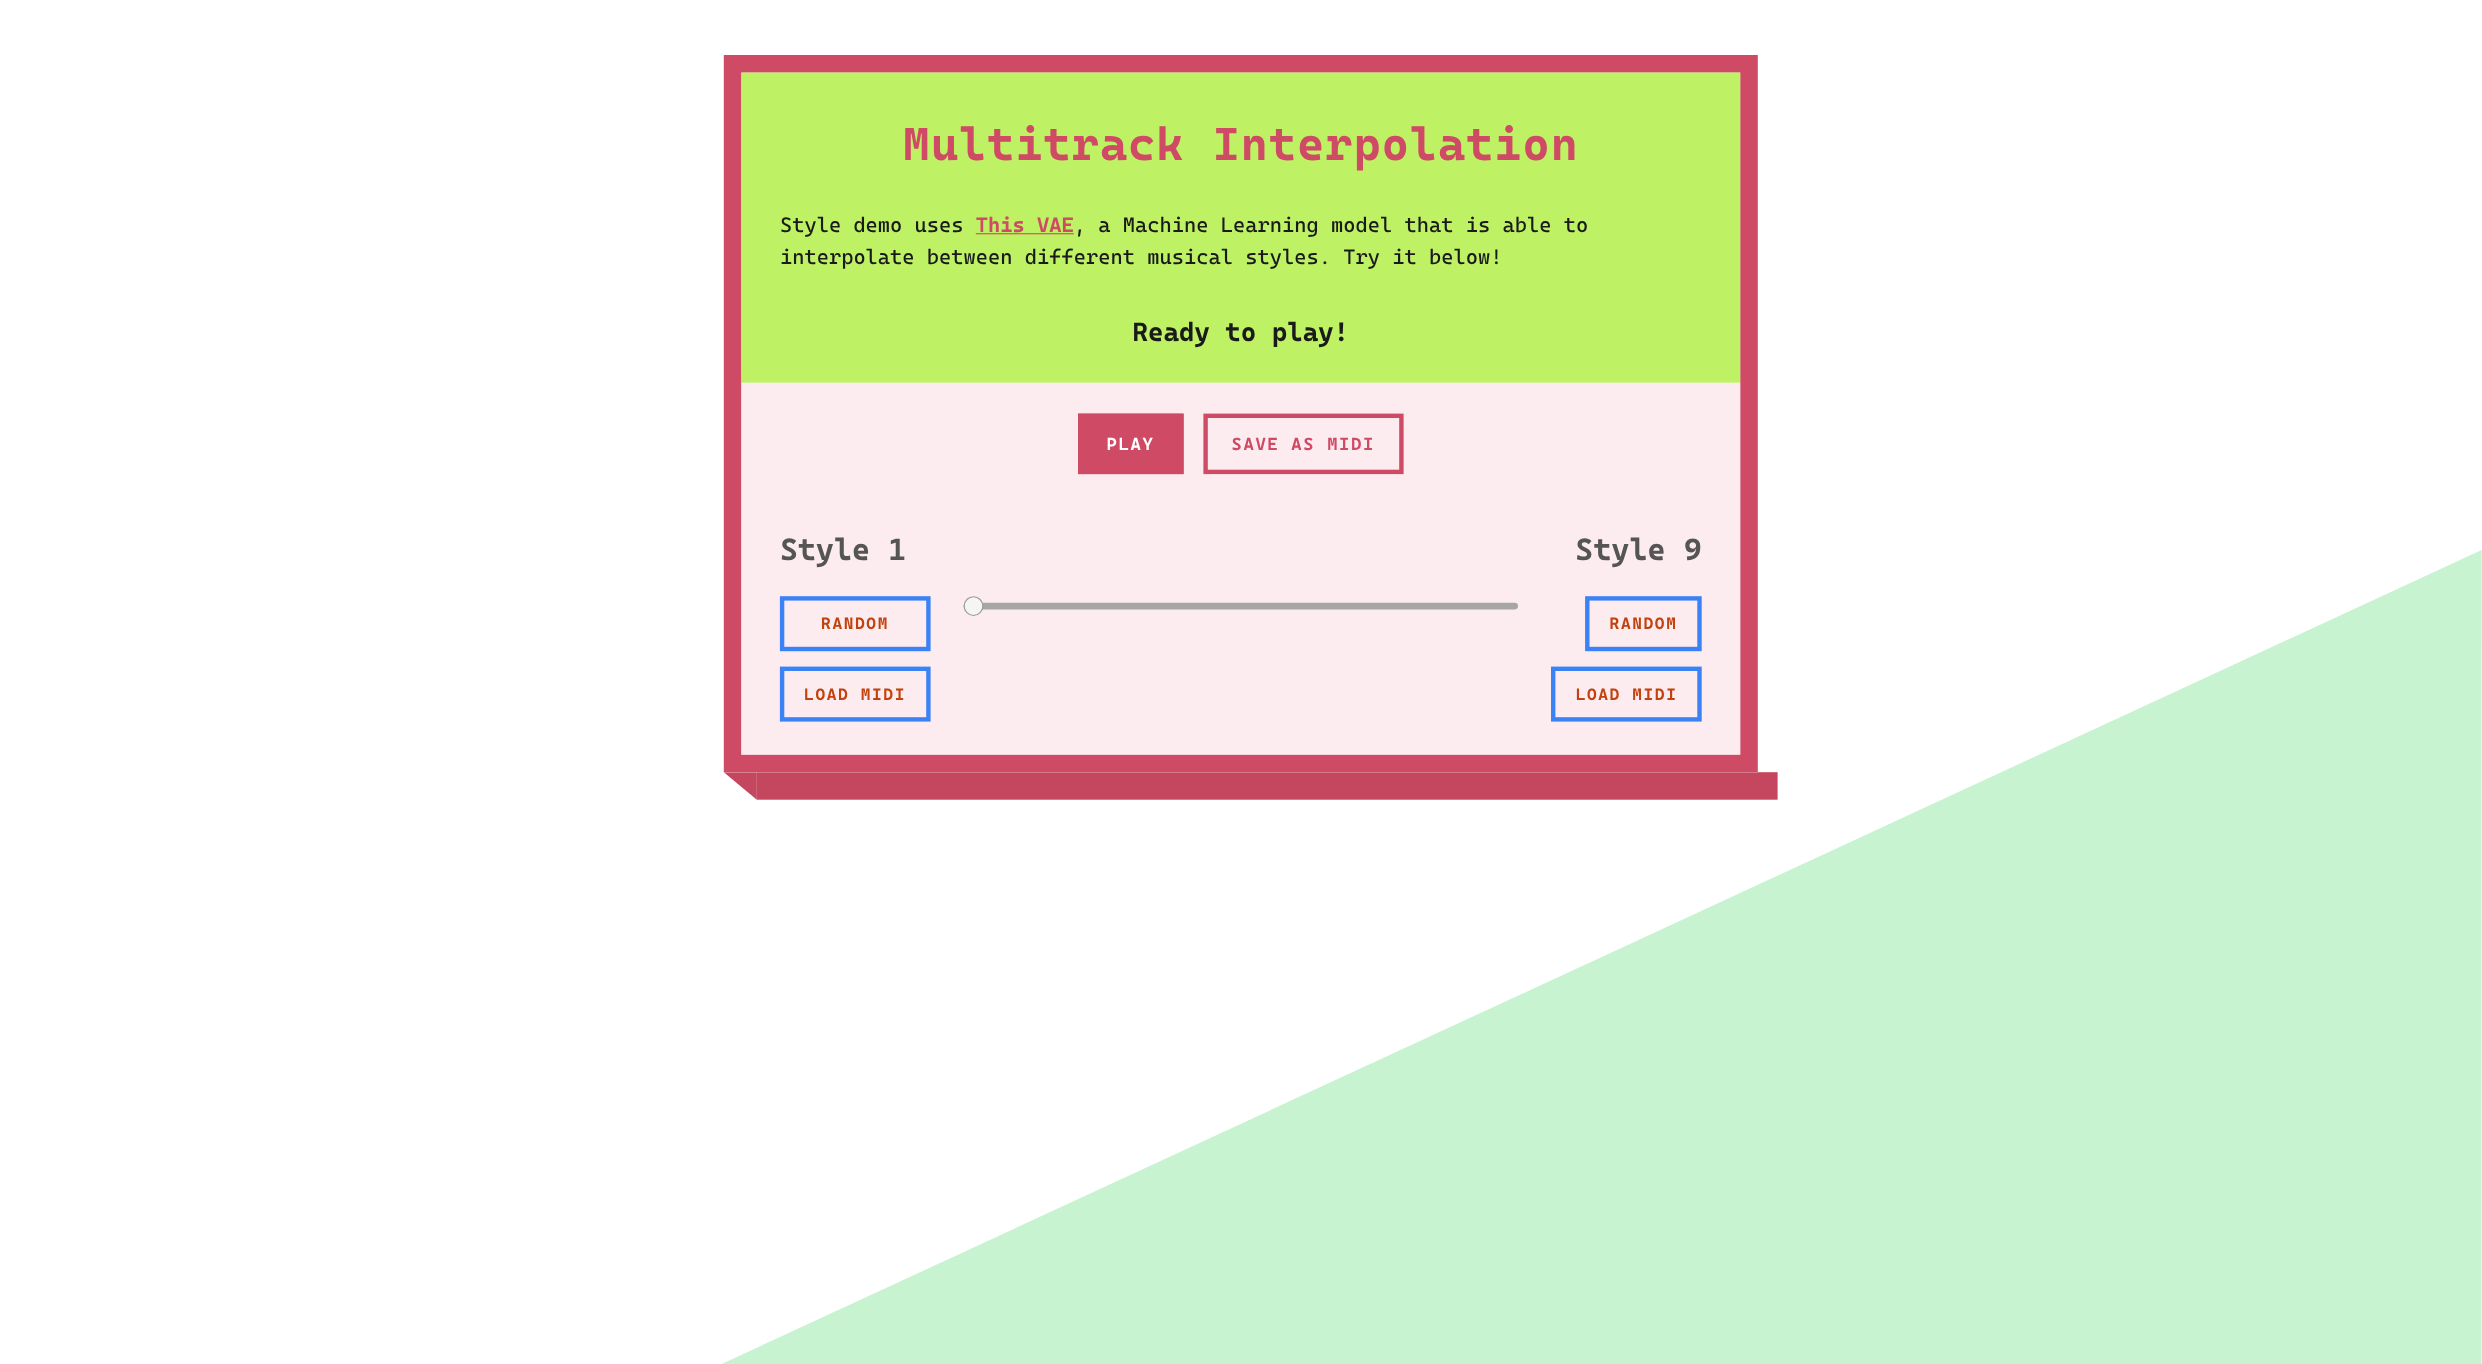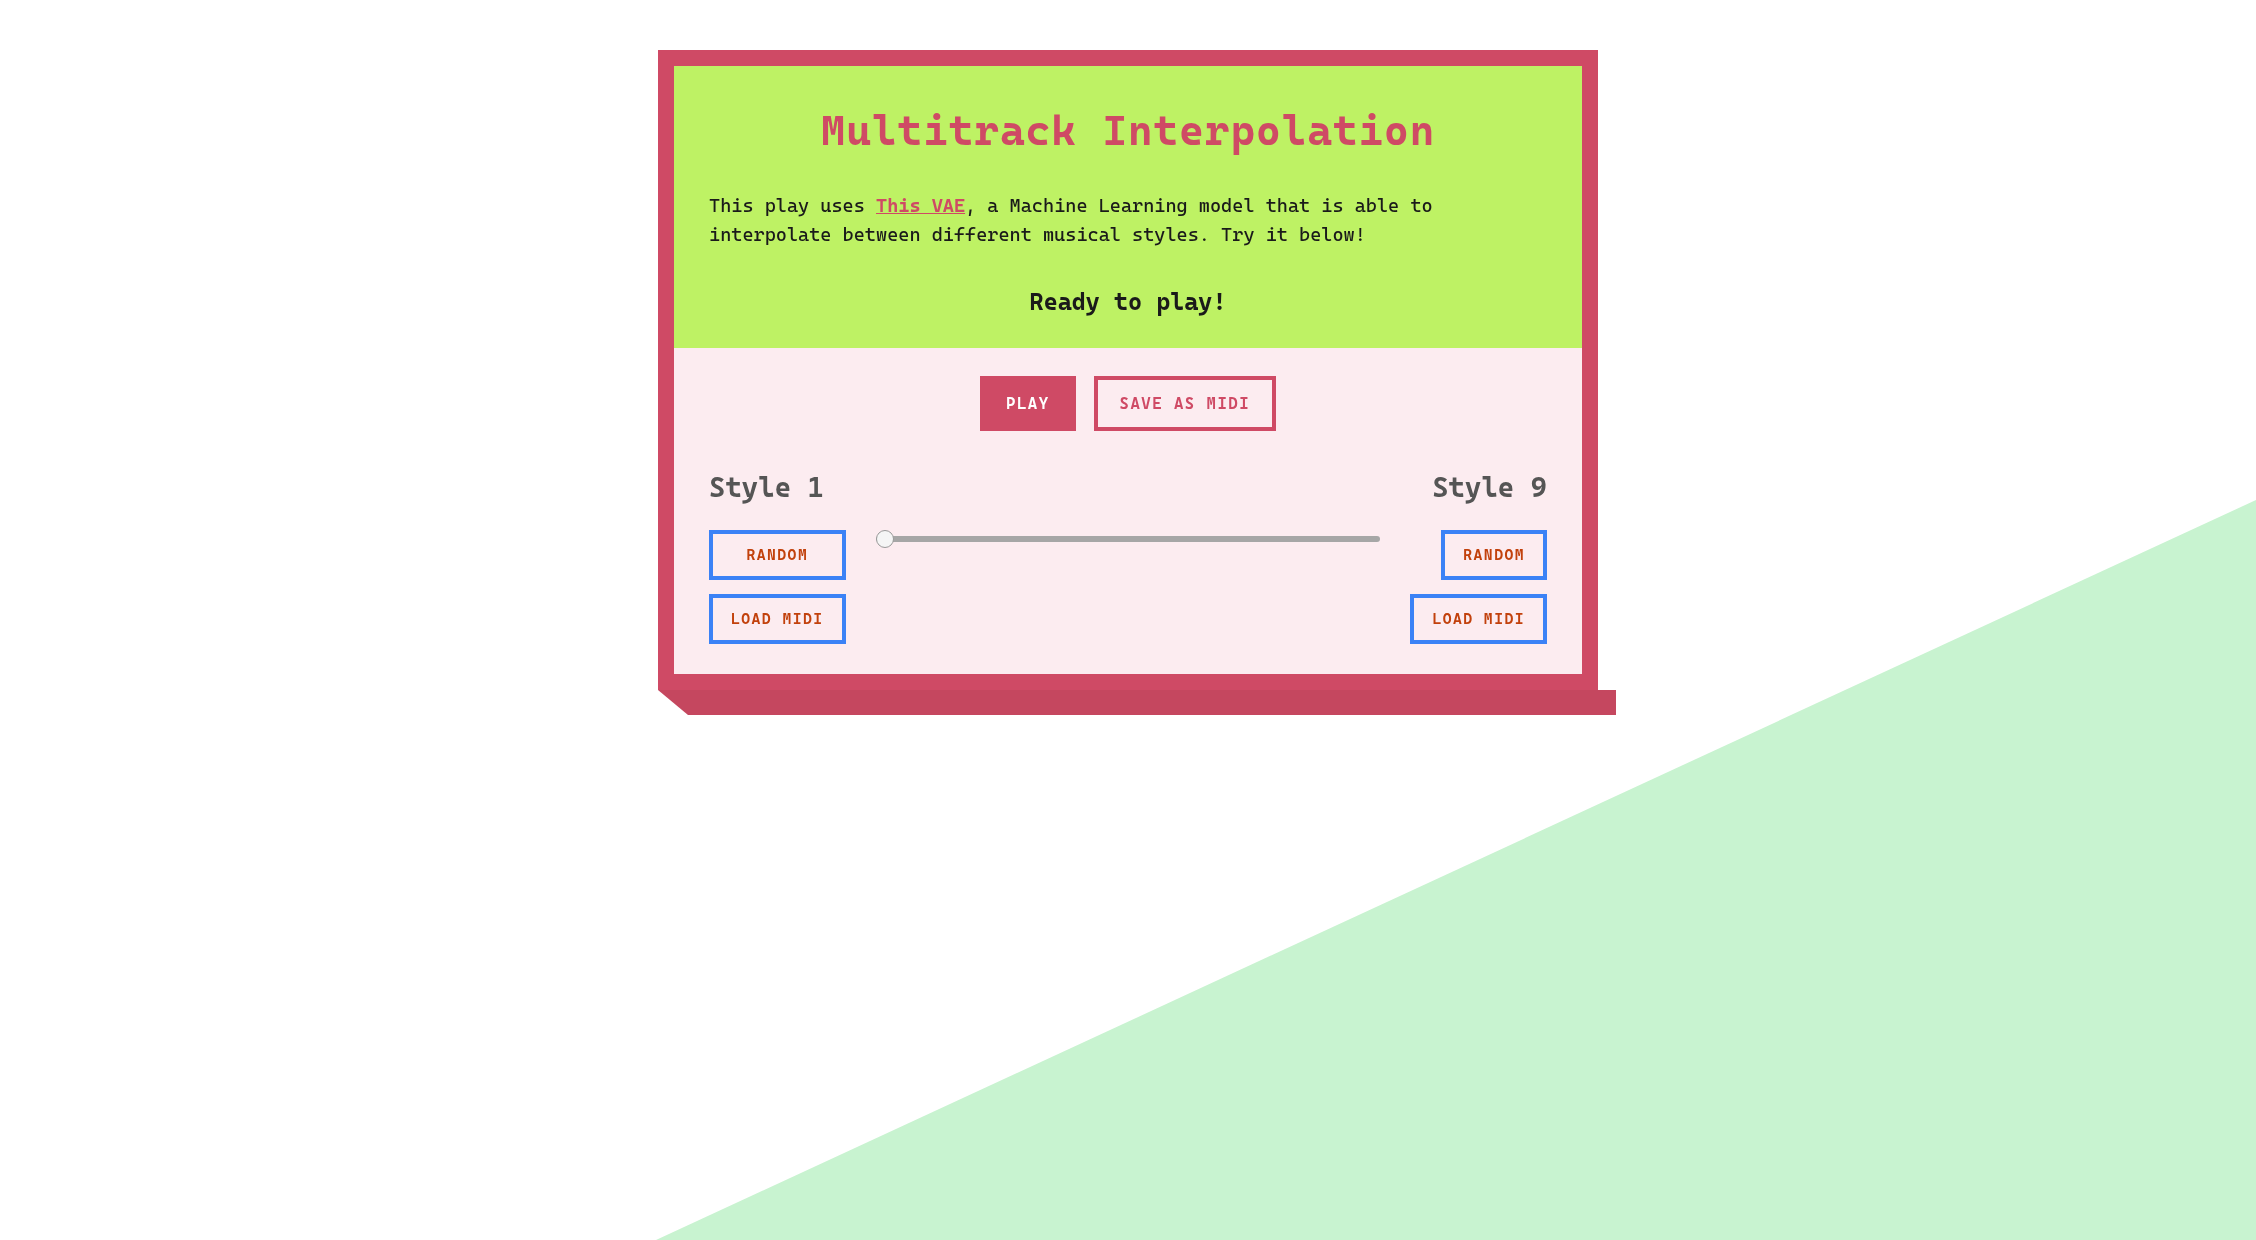--- a/index.html
+++ b/index.html
@@ -106,21 +106,21 @@
 
     .bottom-section {
       background: #fcecf0;
       padding: 28px 35px 30px 35px;
     }
 
     .button-row {
       display: flex;
       justify-content: center;
       gap: 18px;
-      margin-bottom: 40px;
+      margin-bottom: 52px;
     }
 
     .btn {
       font-family: inherit;
       font-weight: 700;
       font-size: 16px;
       letter-spacing: 1.5px;
       padding: 14px 22px;
       border: 4px solid #cf4a65;
       background: transparent;
@@ -215,21 +215,21 @@
 
 <div class="container">
   <div class="card-wrapper">
     <div class="card-shadow-bottom"></div>
     <div class="card-corner-left"></div>
 
     <div class="card">
       <div class="top-section">
         <h1 class="title">Multitrack Interpolation</h1>
         <p class="description">
-          <span>This play uses </span><a href="#" class="link">This VAE</a><span>, a Machine Learning model that is able to interpolate between different musical styles. Try it below!</span>
+          <span>Style demo uses </span><a href="#" class="link">This VAE</a><span>, a Machine Learning model that is able to interpolate between different musical styles. Try it below!</span>
         </p>
         <p class="status">Ready to play!</p>
       </div>
 
       <div class="bottom-section">
         <div class="button-row">
           <button class="btn btn-primary">PLAY</button>
           <button class="btn">SAVE AS MIDI</button>
         </div>
 

